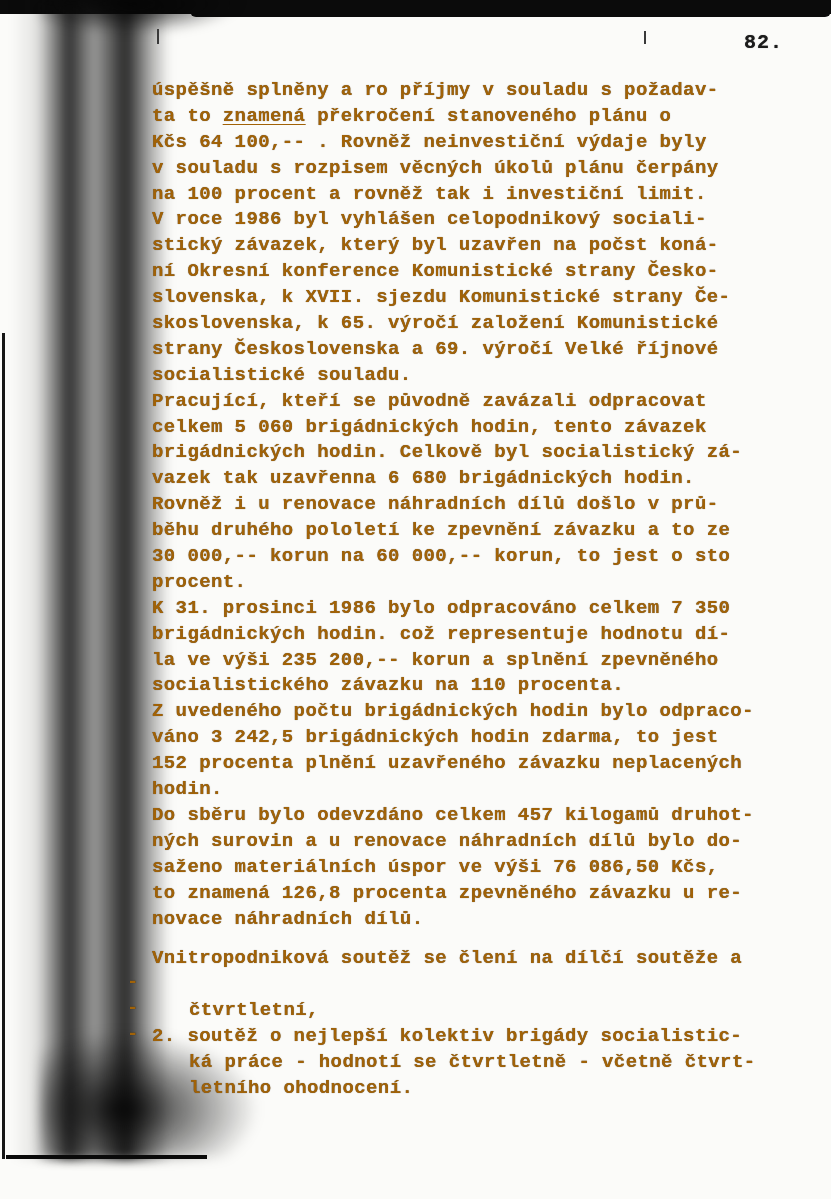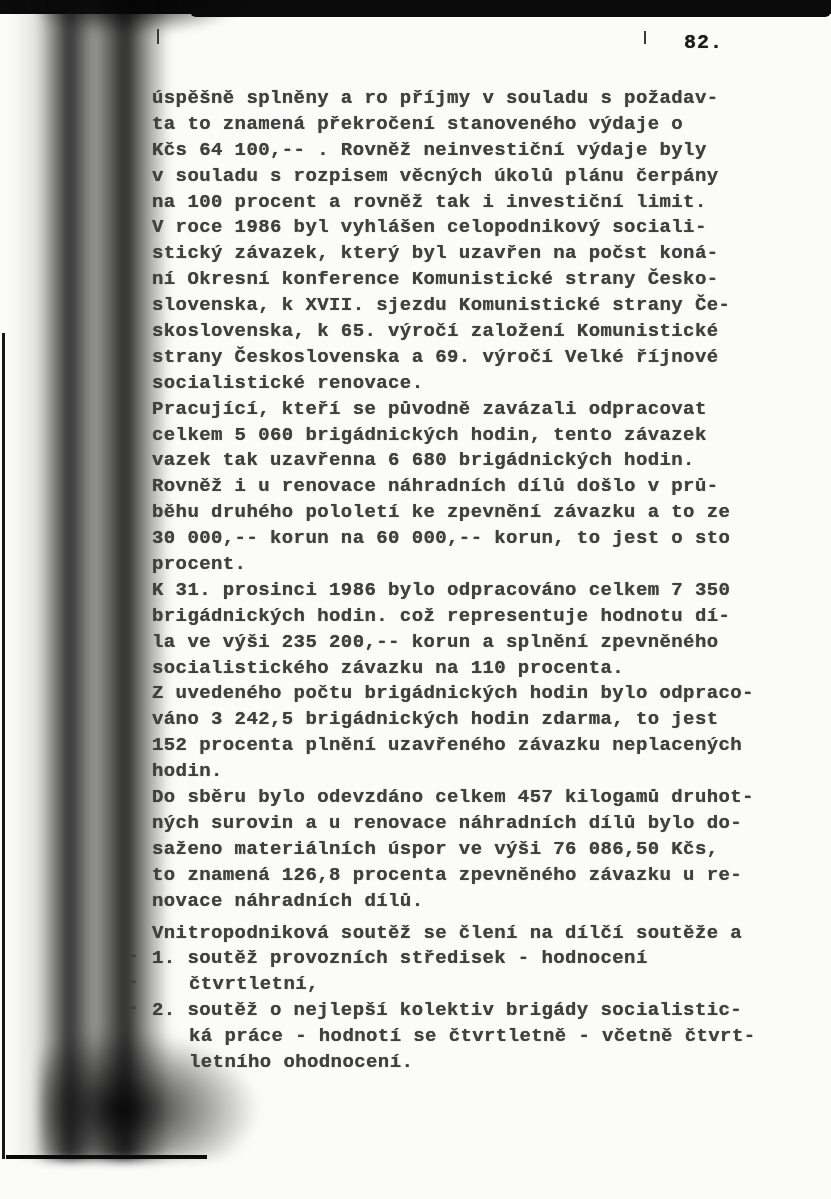--- a/index.html
+++ b/index.html
@@ -36,87 +36,88 @@
     filter:blur(6px);
   }
   .left-edge-line{position:absolute;left:2px;top:333px;width:3px;height:826px;background:#161616;}
   .bottom-line{position:absolute;left:6px;top:1155px;width:201px;height:4px;background:#0a0a0a;}
   
   .tick{position:absolute;background:#3a3a3a;}
   .tick-left{left:157px;top:29px;width:2px;height:15px;}
   .tick-right{left:644px;top:31px;width:2px;height:13px;}
   
   .page-number{
-    position:absolute;left:684px;top:31px;
+    position:absolute;left:744px;top:31px;
     font-size:20px;font-weight:bold;color:#1c1c1c;letter-spacing:1px;
     text-shadow:0 0 0.7px rgba(25,25,25,0.8);
   }
   
   .text-block{
-    position:absolute;left:152px;top:86px;width:636px;
+    position:absolute;left:152px;top:78px;width:636px;
     font-size:19px;line-height:25.9px;font-weight:bold;
-    color:#404040;letter-spacing:0.4px;
+    color:#a16207;letter-spacing:0.4px;
     text-shadow:0 0 0.8px rgba(25,25,25,0.75);
   }
   .line{position:relative;white-space:pre;height:25.9px;}
-  .line.gap{margin-top:6px;}
+  .line.gap{margin-top:14px;}
   .line.indent{padding-left:37px;}
   .marker{position:absolute;left:-25px;top:-2px;}
-  .u{text-underline-offset:3px;}
+  .u{text-decoration:underline;text-underline-offset:3px;}
 </style>
 </head>
 <body>
 
 <div class="scan-page">
   <div class="top-bar"></div>
   <div class="top-bar-right"></div>
   <div class="gutter-shadow"></div>
   <div class="gutter-top-blob"></div>
   <div class="gutter-bottom-fan"></div>
   <div class="left-edge-line"></div>
   <div class="bottom-line"></div>
 
   <div class="tick tick-left"></div>
   <div class="tick tick-right"></div>
 
   <div class="page-number">82.</div>
 
   <div class="text-block">
       <div class="line"><span>úspěšně splněny a ro příjmy v souladu s požadav-</span></div>
-      <div class="line"><span>ta to </span><span class="u">znamená</span><span> překročení stanoveného výdaje o</span></div>
+      <div class="line"><span>ta to </span><span class="u">znamená</span><span> překročení stanoveného plánu o</span></div>
       <div class="line"><span>Kčs 64 100,-- . Rovněž neinvestiční výdaje byly</span></div>
       <div class="line"><span>v souladu s rozpisem věcných úkolů plánu čerpány</span></div>
       <div class="line"><span>na 100 procent a rovněž tak i investiční limit.</span></div>
       <div class="line"><span>V roce 1986 byl vyhlášen celopodnikový sociali-</span></div>
       <div class="line"><span>stický závazek, který byl uzavřen na počst koná-</span></div>
       <div class="line"><span>ní Okresní konference Komunistické strany Česko-</span></div>
       <div class="line"><span>slovenska, k XVII. sjezdu Komunistické strany Če-</span></div>
       <div class="line"><span>skoslovenska, k 65. výročí založení Komunistické</span></div>
       <div class="line"><span>strany Československa a 69. výročí Velké říjnové</span></div>
-      <div class="line"><span>socialistické renovace.</span></div>
+      <div class="line"><span>socialistické souladu.</span></div>
       <div class="line"><span>Pracující, kteří se původně zavázali odpracovat</span></div>
       <div class="line"><span>celkem 5 060 brigádnických hodin, tento závazek</span></div>
+      <div class="line"><span>brigádnických hodin. Celkově byl socialistický zá-</span></div>
       <div class="line"><span>vazek tak uzavřenna 6 680 brigádnických hodin.</span></div>
       <div class="line"><span>Rovněž i u renovace náhradních dílů došlo v prů-</span></div>
       <div class="line"><span>běhu druhého pololetí ke zpevnění závazku a to ze</span></div>
       <div class="line"><span>30 000,-- korun na 60 000,-- korun, to jest o sto</span></div>
       <div class="line"><span>procent.</span></div>
       <div class="line"><span>K 31. prosinci 1986 bylo odpracováno celkem 7 350</span></div>
       <div class="line"><span>brigádnických hodin. což representuje hodnotu dí-</span></div>
       <div class="line"><span>la ve výši 235 200,-- korun a splnění zpevněného</span></div>
       <div class="line"><span>socialistického závazku na 110 procenta.</span></div>
       <div class="line"><span>Z uvedeného počtu brigádnických hodin bylo odpraco-</span></div>
       <div class="line"><span>váno 3 242,5 brigádnických hodin zdarma, to jest</span></div>
       <div class="line"><span>152 procenta plnění uzavřeného závazku neplacených</span></div>
       <div class="line"><span>hodin.</span></div>
       <div class="line"><span>Do sběru bylo odevzdáno celkem 457 kilogamů druhot-</span></div>
       <div class="line"><span>ných surovin a u renovace náhradních dílů bylo do-</span></div>
       <div class="line"><span>saženo materiálních úspor ve výši 76 086,50 Kčs,</span></div>
       <div class="line"><span>to znamená 126,8 procenta zpevněného závazku u re-</span></div>
       <div class="line"><span>novace náhradních dílů.</span></div>
       <div class="line gap"><span>Vnitropodniková soutěž se člení na dílčí soutěže a</span></div>
-      <div class="line"><span class="marker">-</span><span>1. soutěž provozních středisek - hodnocení</span></div>
+      <div class="line"><span class="marker">-</span></div>
       <div class="line indent"><span class="marker">-</span><span>čtvrtletní,</span></div>
       <div class="line"><span class="marker">-</span><span>2. soutěž o nejlepší kolektiv brigády socialistic-</span></div>
       <div class="line indent"><span>ká práce - hodnotí se čtvrtletně - včetně čtvrt-</span></div>
       <div class="line indent"><span>letního ohodnocení.</span></div>
     </div>
 </div>
 
 </body></html>

